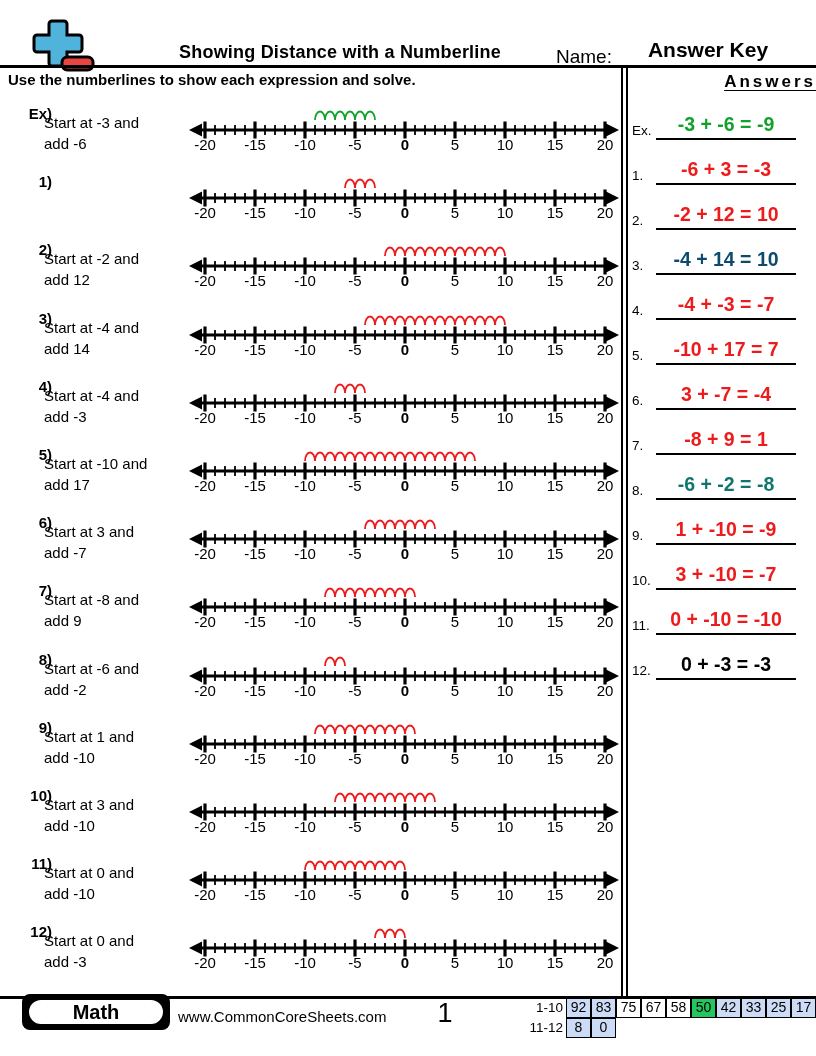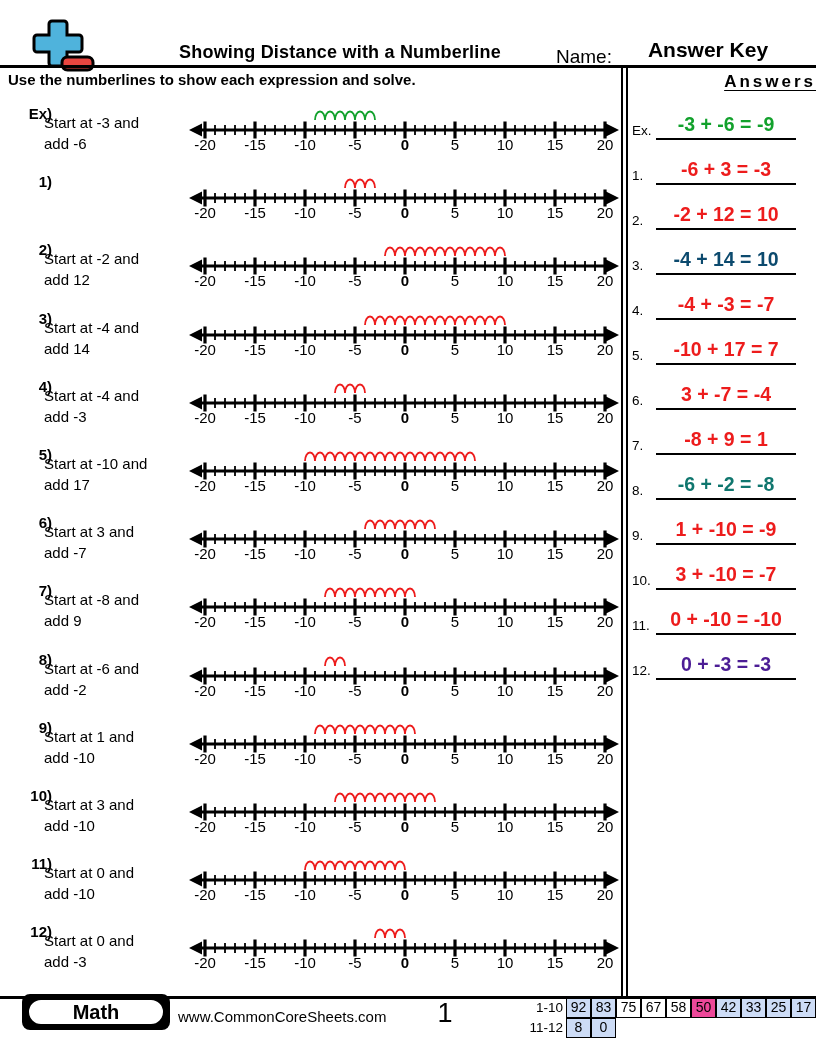--- a/index.html
+++ b/index.html
@@ -895,40 +895,40 @@
       <span class="a-val" style="color: rgb(237, 28, 28);">3 + -10 = -7</span>
       <div class="a-line"></div>
     </div>
     <div class="answer-row" style="top: 601px;">
       <span class="a-num">11.</span>
       <span class="a-val" style="color: rgb(237, 28, 28);">0 + -10 = -10</span>
       <div class="a-line"></div>
     </div>
     <div class="answer-row" style="top: 646px;">
       <span class="a-num">12.</span>
-      <span class="a-val" style="color: #4c1d95;">0 + -3 = -3</span>
+      <span class="a-val" style="color: #000000;">0 + -3 = -3</span>
       <div class="a-line"></div>
     </div>
   </div>
 
 <div id="footer-rule"></div>
 <div id="subject-badge">
   <div class="pill">Math</div>
 </div>
 <div id="website">www.CommonCoreSheets.com</div>
 <div id="page-number">1</div>
 <div id="grade-table">
     <div class="g-row">
       <div class="g-label">1-10</div>
       <div class="g-cell" style="left: 39px; background: rgb(205, 220, 246);">92</div>
       <div class="g-cell" style="left: 64px; background: rgb(205, 220, 246);">83</div>
       <div class="g-cell" style="left: 89px;">75</div>
       <div class="g-cell" style="left: 114px;">67</div>
       <div class="g-cell" style="left: 139px;">58</div>
-      <div class="g-cell" style="left: 164px; background: #ec4899;">50</div>
+      <div class="g-cell" style="left: 164px; background: #22c55e;">50</div>
       <div class="g-cell" style="left: 189px; background: rgb(205, 220, 246);">42</div>
       <div class="g-cell" style="left: 214px; background: rgb(205, 220, 246);">33</div>
       <div class="g-cell" style="left: 239px; background: rgb(205, 220, 246);">25</div>
       <div class="g-cell" style="left: 264px; background: rgb(205, 220, 246);">17</div>
     </div>
     <div class="g-row">
       <div class="g-label">11-12</div>
       <div class="g-cell" style="left: 39px; background: rgb(205, 220, 246);">8</div>
       <div class="g-cell" style="left: 64px; background: rgb(205, 220, 246);">0</div>
     </div>

